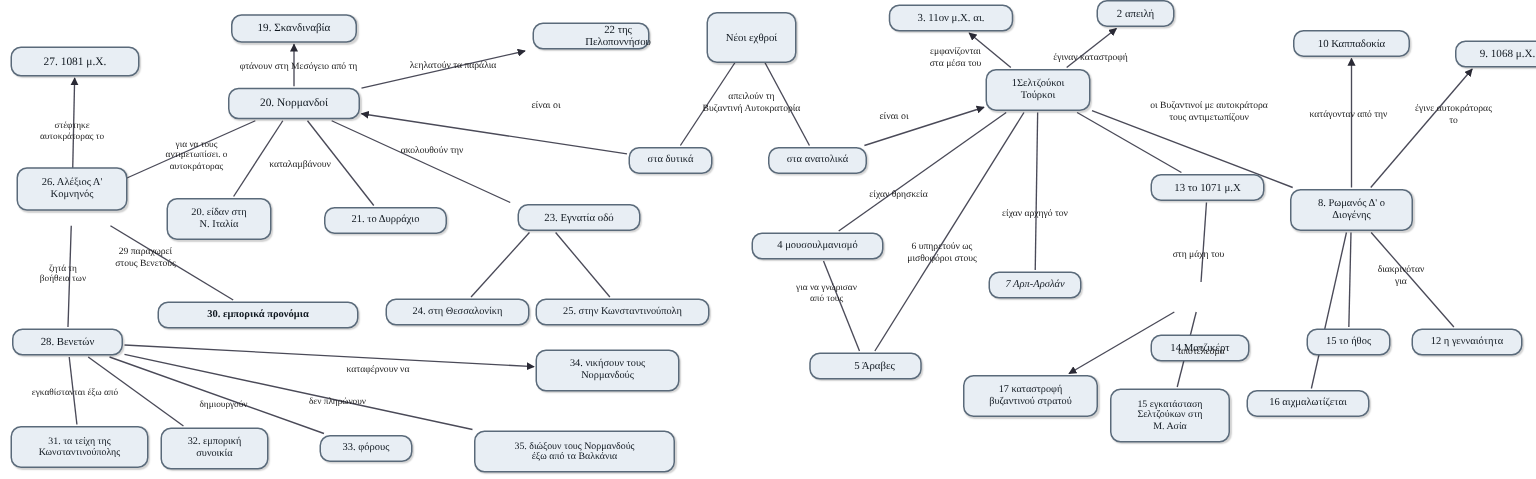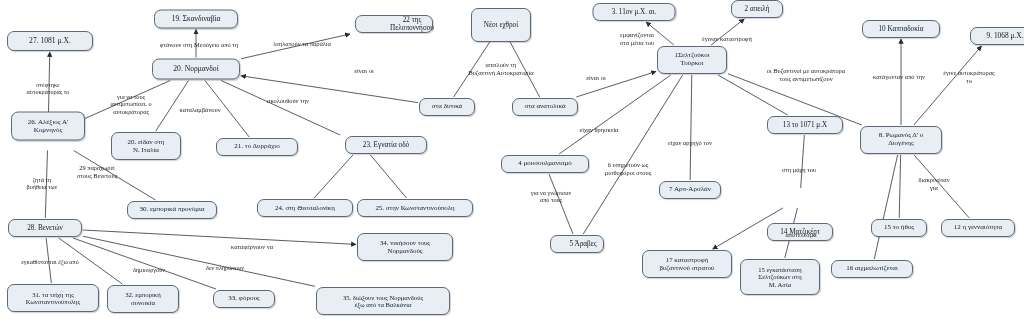--- a/index.html
+++ b/index.html
@@ -90,40 +90,40 @@
   <div id="node-layer">
       <div class="node" style="left: 50px; top: 41px; width: 86px; height: 20px; font-size: 7.6px;">27. 1081 μ.Χ.</div>
       <div class="node" style="left: 48px; top: 126px; width: 74px; height: 29px; font-size: 7px;">26. Αλέξιος Α'
 Κομνηνός</div>
       <div class="node" style="left: 45px; top: 228px; width: 74px; height: 18px; font-size: 7.2px;">28. Βενετών</div>
       <div class="node" style="left: 53px; top: 298px; width: 92px; height: 28px; font-size: 6.6px;">31. τα τείχη της
 Κωνσταντινούπολης</div>
       <div class="node" style="left: 143px; top: 299px; width: 72px; height: 28px; font-size: 6.8px;">32. εμπορική
 συνοικία</div>
       <div class="node" style="left: 244px; top: 299px; width: 62px; height: 18px; font-size: 7px;">33. φόρους</div>
-      <div class="node" style="left: 172px; top: 210px; width: 90px; height: 18px; font-size: 7px;">30. εμπορικά προνόμια</div>
+      <div class="node" style="left: 172px; top: 210px; width: 134px; height: 18px; font-size: 7px; font-weight: bold;">30. εμπορικά προνόμια</div>
       <div class="node" style="left: 146px; top: 146px; width: 70px; height: 28px; font-size: 6.9px;">20. είδαν στη
 Ν. Ιταλία</div>
       <div class="node" style="left: 257px; top: 147px; width: 82px; height: 18px; font-size: 7px;">21. το Δυρράχιο</div>
       <div class="node" style="left: 196px; top: 69px; width: 88px; height: 21px; font-size: 7.6px;">20. Νορμανδοί</div>
       <div class="node" style="left: 196px; top: 19px; width: 84px; height: 19px; font-size: 7.4px;">19. Σκανδιναβία</div>
       <div class="node" style="left: 394px; top: 24px; width: 78px; height: 18px; font-size: 7.2px; padding-left: 40px;">22 της Πελοποννήσου</div>
       <div class="node" style="left: 362px; top: 145px; width: 82px; height: 18px; font-size: 7.2px; margin-left: 24px;">23. Εγνατία οδό</div>
       <div class="node" style="left: 305px; top: 208px; width: 96px; height: 18px; font-size: 6.9px;">24. στη Θεσσαλονίκη</div>
       <div class="node" style="left: 415px; top: 208px; width: 116px; height: 18px; font-size: 6.9px;">25. στην Κωνσταντινούπολη</div>
       <div class="node" style="left: 501px; top: 25px; width: 60px; height: 34px; font-size: 7.2px;">Νέοι εχθροί</div>
       <div class="node" style="left: 447px; top: 107px; width: 56px; height: 18px; font-size: 7px;">στα δυτικά</div>
       <div class="node" style="left: 545px; top: 107px; width: 66px; height: 18px; font-size: 7px;">στα ανατολικά</div>
       <div class="node" style="left: 692px; top: 60px; width: 70px; height: 28px; font-size: 7px;">1Σελτζούκοι
 Τούρκοι</div>
       <div class="node" style="left: 634px; top: 12px; width: 83px; height: 18px; font-size: 7.2px;">3. 11ον μ.Χ. αι.</div>
       <div class="node" style="left: 757px; top: 9px; width: 52px; height: 18px; font-size: 7.2px;">2 απειλή</div>
       <div class="node" style="left: 545px; top: 164px; width: 88px; height: 18px; font-size: 7px;">4 μουσουλμανισμό</div>
-      <div class="node" style="left: 577px; top: 244px; width: 54px; height: 18px; font-size: 7.2px; padding-left: 16px;">5 Άραβες</div>
-      <div class="node" style="left: 690px; top: 190px; width: 62px; height: 18px; font-size: 7px;">7 Αρπ-Αρσλάν</div>
+      <div class="node" style="left: 577px; top: 244px; width: 75px; height: 18px; font-size: 7.2px; padding-left: 16px;">5 Άραβες</div>
+      <div class="node" style="left: 690px; top: 190px; width: 62px; height: 18px; font-size: 7px; font-style: italic;">7 Αρπ-Αρσλάν</div>
       <div class="node" style="left: 805px; top: 125px; width: 76px; height: 18px; font-size: 7.2px;">13 το 1071 μ.Χ</div>
       <div class="node" style="left: 800px; top: 198px; width: 66px; height: 18px; font-size: 7.2px; margin-top: 34px;">14 Ματζικέρτ</div>
       <div class="node" style="left: 780px; top: 277px; width: 80px; height: 36px; font-size: 6.6px;">15 εγκατάσταση
 Σελτζούκων στη
 Μ. Ασία</div>
       <div class="node" style="left: 687px; top: 264px; width: 90px; height: 28px; font-size: 6.8px;">17 καταστροφή
 βυζαντινού στρατού</div>
       <div class="node" style="left: 872px; top: 269px; width: 82px; height: 18px; font-size: 7px;">16 αιχμαλωτίζεται</div>
       <div class="node" style="left: 901px; top: 140px; width: 82px; height: 28px; font-size: 7px;">8. Ρωμανός Δ' ο
 Διογένης</div>

